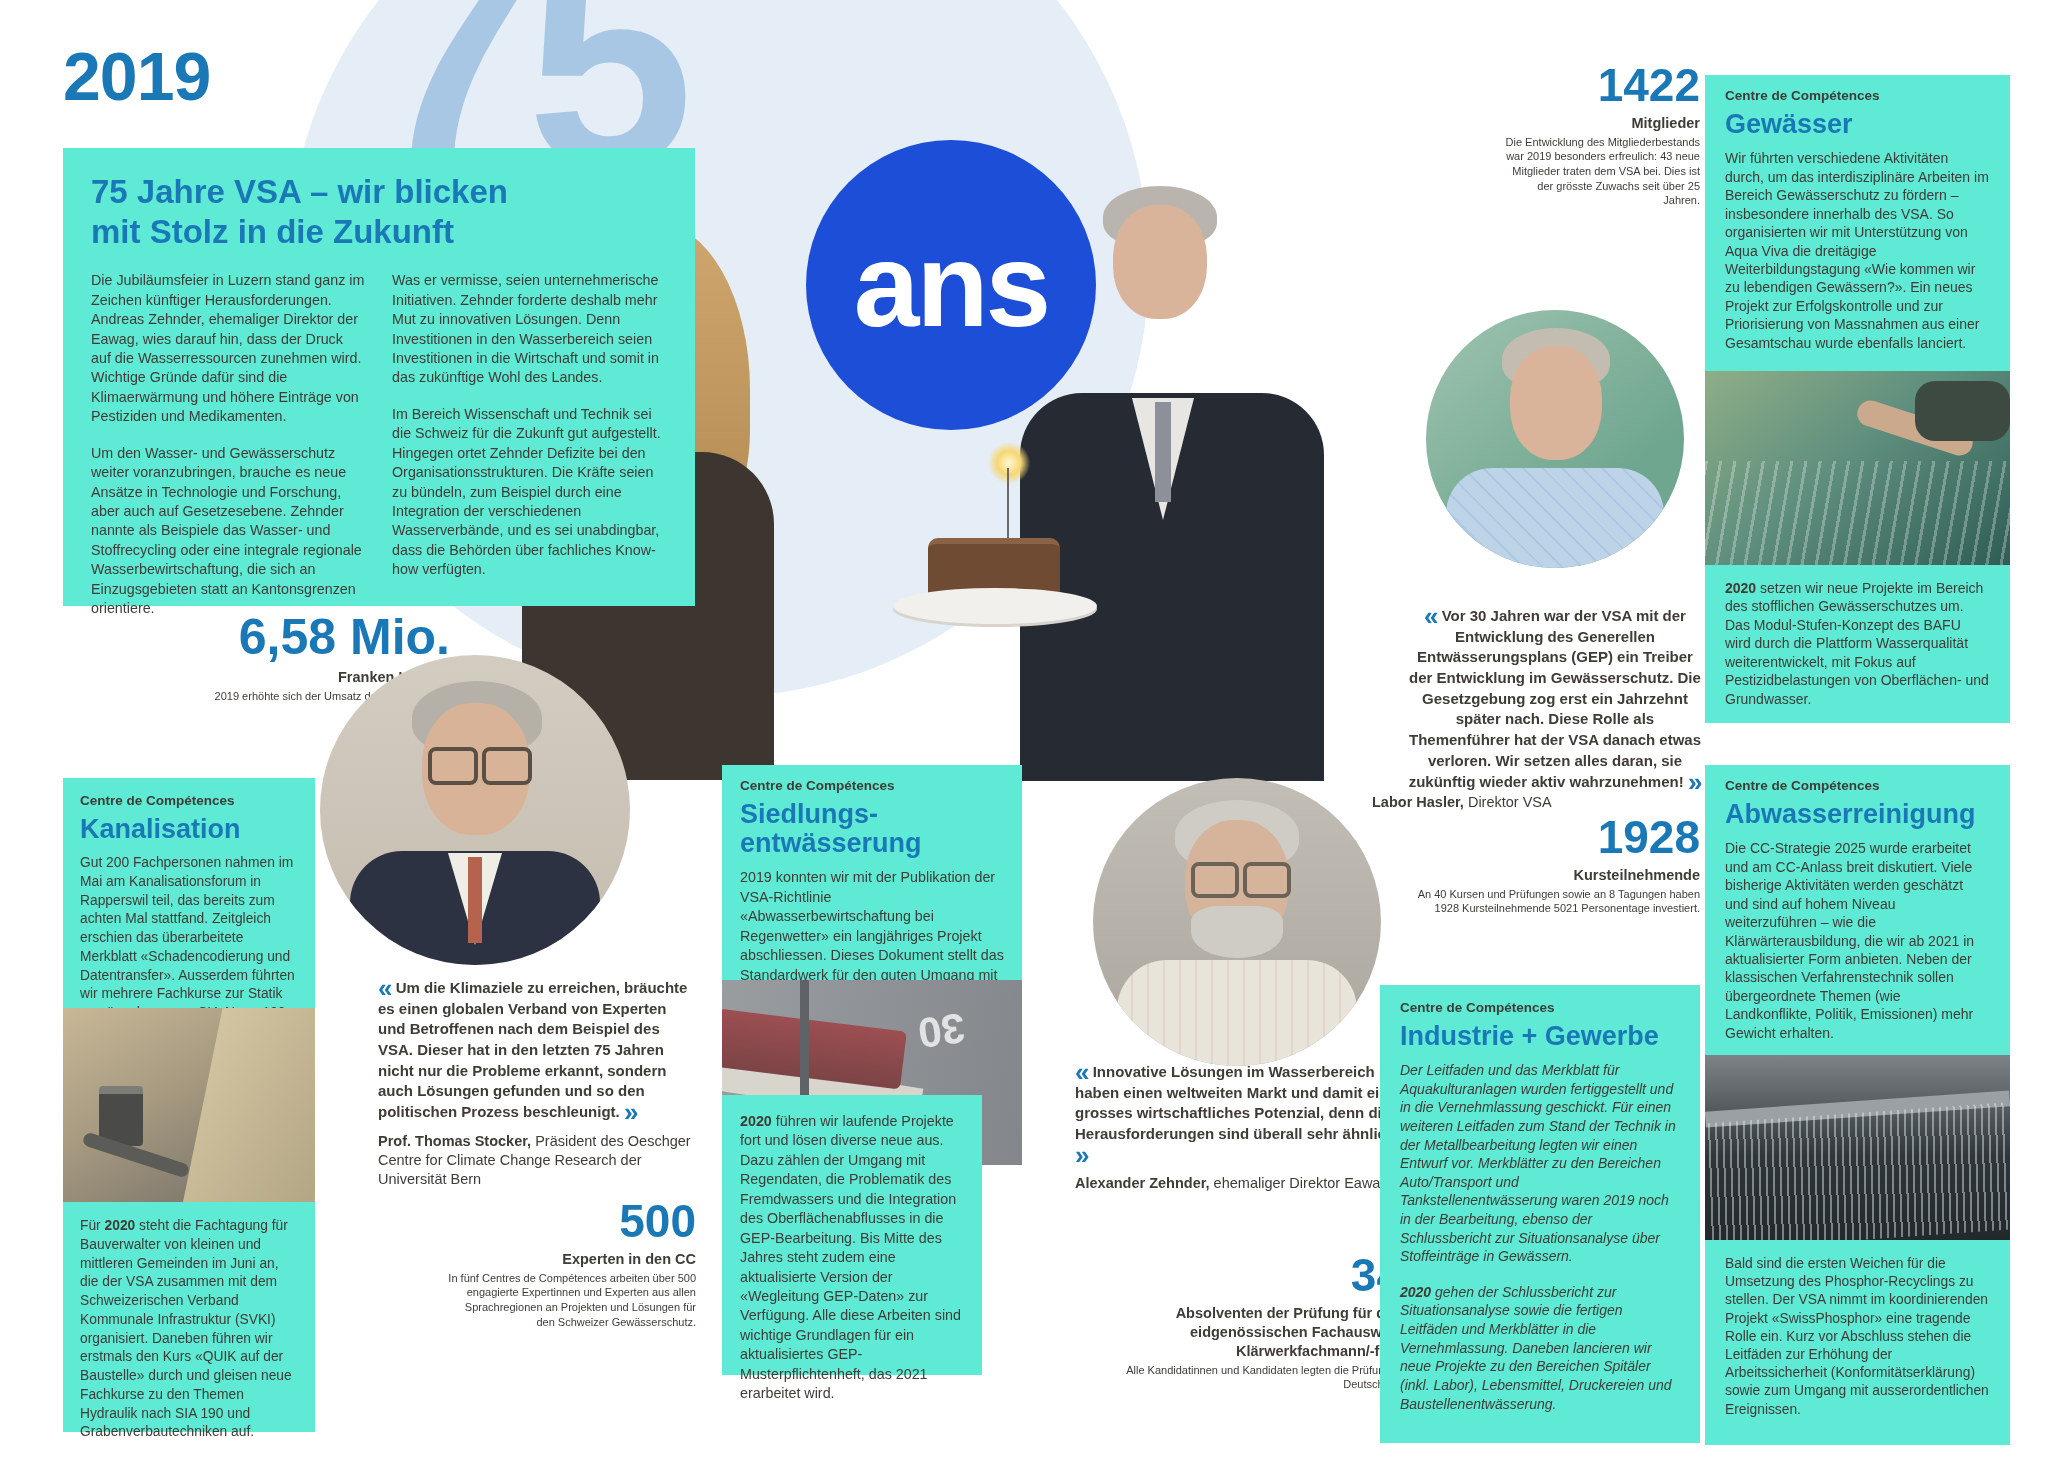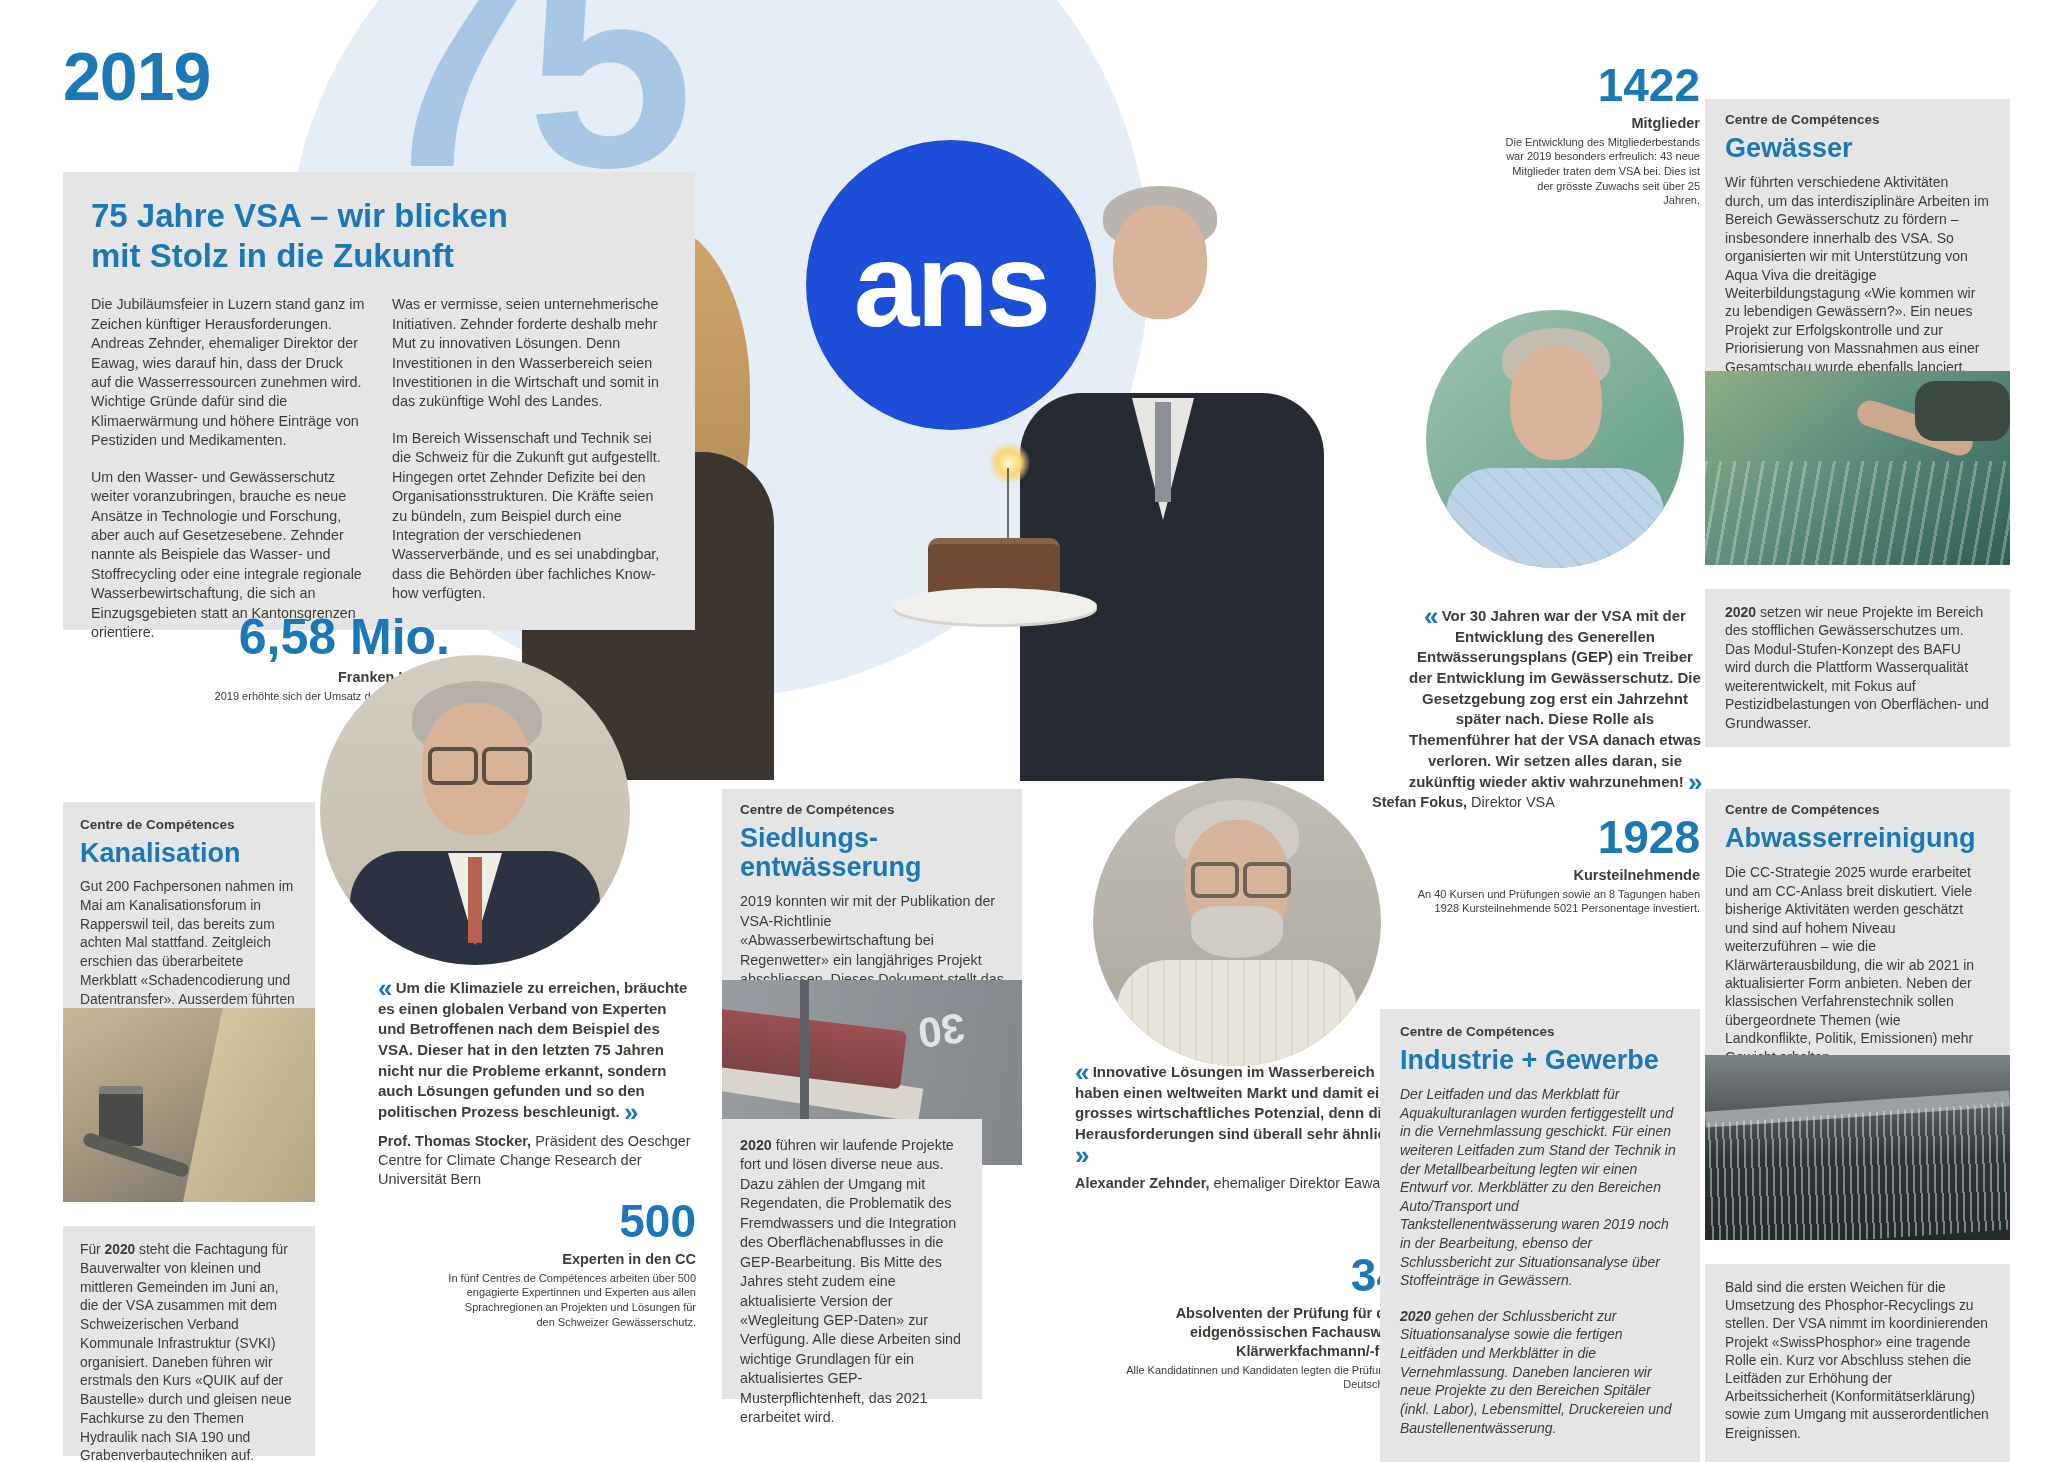--- a/index.html
+++ b/index.html
@@ -2,21 +2,21 @@
 <html lang="de"><head>
 <meta charset="utf-8">
 <style>
   html,body{margin:0;padding:0;}
   body{
     width:2067px;height:1462px;position:relative;overflow:hidden;
     background:#ffffff;color:#3f3c36;
     font-family:"Liberation Sans",sans-serif;
   }
   .abs{position:absolute;}
-  .box{background:#e5e5e5;box-sizing:border-box;margin-top:24px;}
+  .box{background:#5eead4;box-sizing:border-box;}
   .cc-label{font-size:13.5px;font-weight:bold;color:#3f3c36;}
   .cc-title{color:#1a78b6;font-weight:bold;font-size:27px;line-height:1.08;margin:7px 0 10px 0;}
   .body-text{font-size:14.3px;line-height:1.36;}
   .body-text p{margin:0 0 17px 0;}
   .stat-value{color:#1a78b6;font-weight:bold;font-size:46px;line-height:1.0;}
   .stat-value.big{font-size:50px;}
   .stat-label{font-weight:bold;font-size:14.5px;line-height:1.3;margin-top:6px;}
   .stat-text{font-size:11px;line-height:1.33;margin-top:2px;}
   .right{text-align:right;}
   .center{text-align:center;}
@@ -198,21 +198,21 @@
 </div>
 
 <div class="abs center" style="left:1404px;top:606px;width:302px;">
   <div class="quote-text">
     <span class="qmark">«</span>
     <span>Vor 30 Jahren war der VSA mit der Entwicklung des Generellen Entwässerungsplans (GEP) ein Treiber der Entwicklung im Gewässerschutz. Die Gesetzgebung zog erst ein Jahrzehnt später nach. Diese Rolle als Themenführer hat der VSA danach etwas verloren. Wir setzen alles daran, sie zukünftig wieder aktiv wahrzunehmen!</span>
     <span class="qmark">»</span>
   </div>
 </div>
 <div class="abs attr" style="left:1372px;top:784px;width:330px;">
-  <b>Stefan Fokus,</b><span> Direktor VSA</span>
+  <b>Labor Hasler,</b><span> Direktor VSA</span>
 </div>
 
 <div class="abs right" style="left:1400px;top:814px;width:300px;">
   <div class="stat-value">1928</div>
   <div class="stat-label">Kursteilnehmende</div>
   <div class="stat-text">An 40 Kursen und Prüfungen sowie an 8 Tagungen haben 1928 Kursteilnehmende 5021 Personentage investiert.</div>
 </div>
 
 <div class="abs box" style="left:1380px;top:985px;width:320px;height:458px;padding:15px 20px;">
   <div class="cc-label">Centre de Compétences</div>

